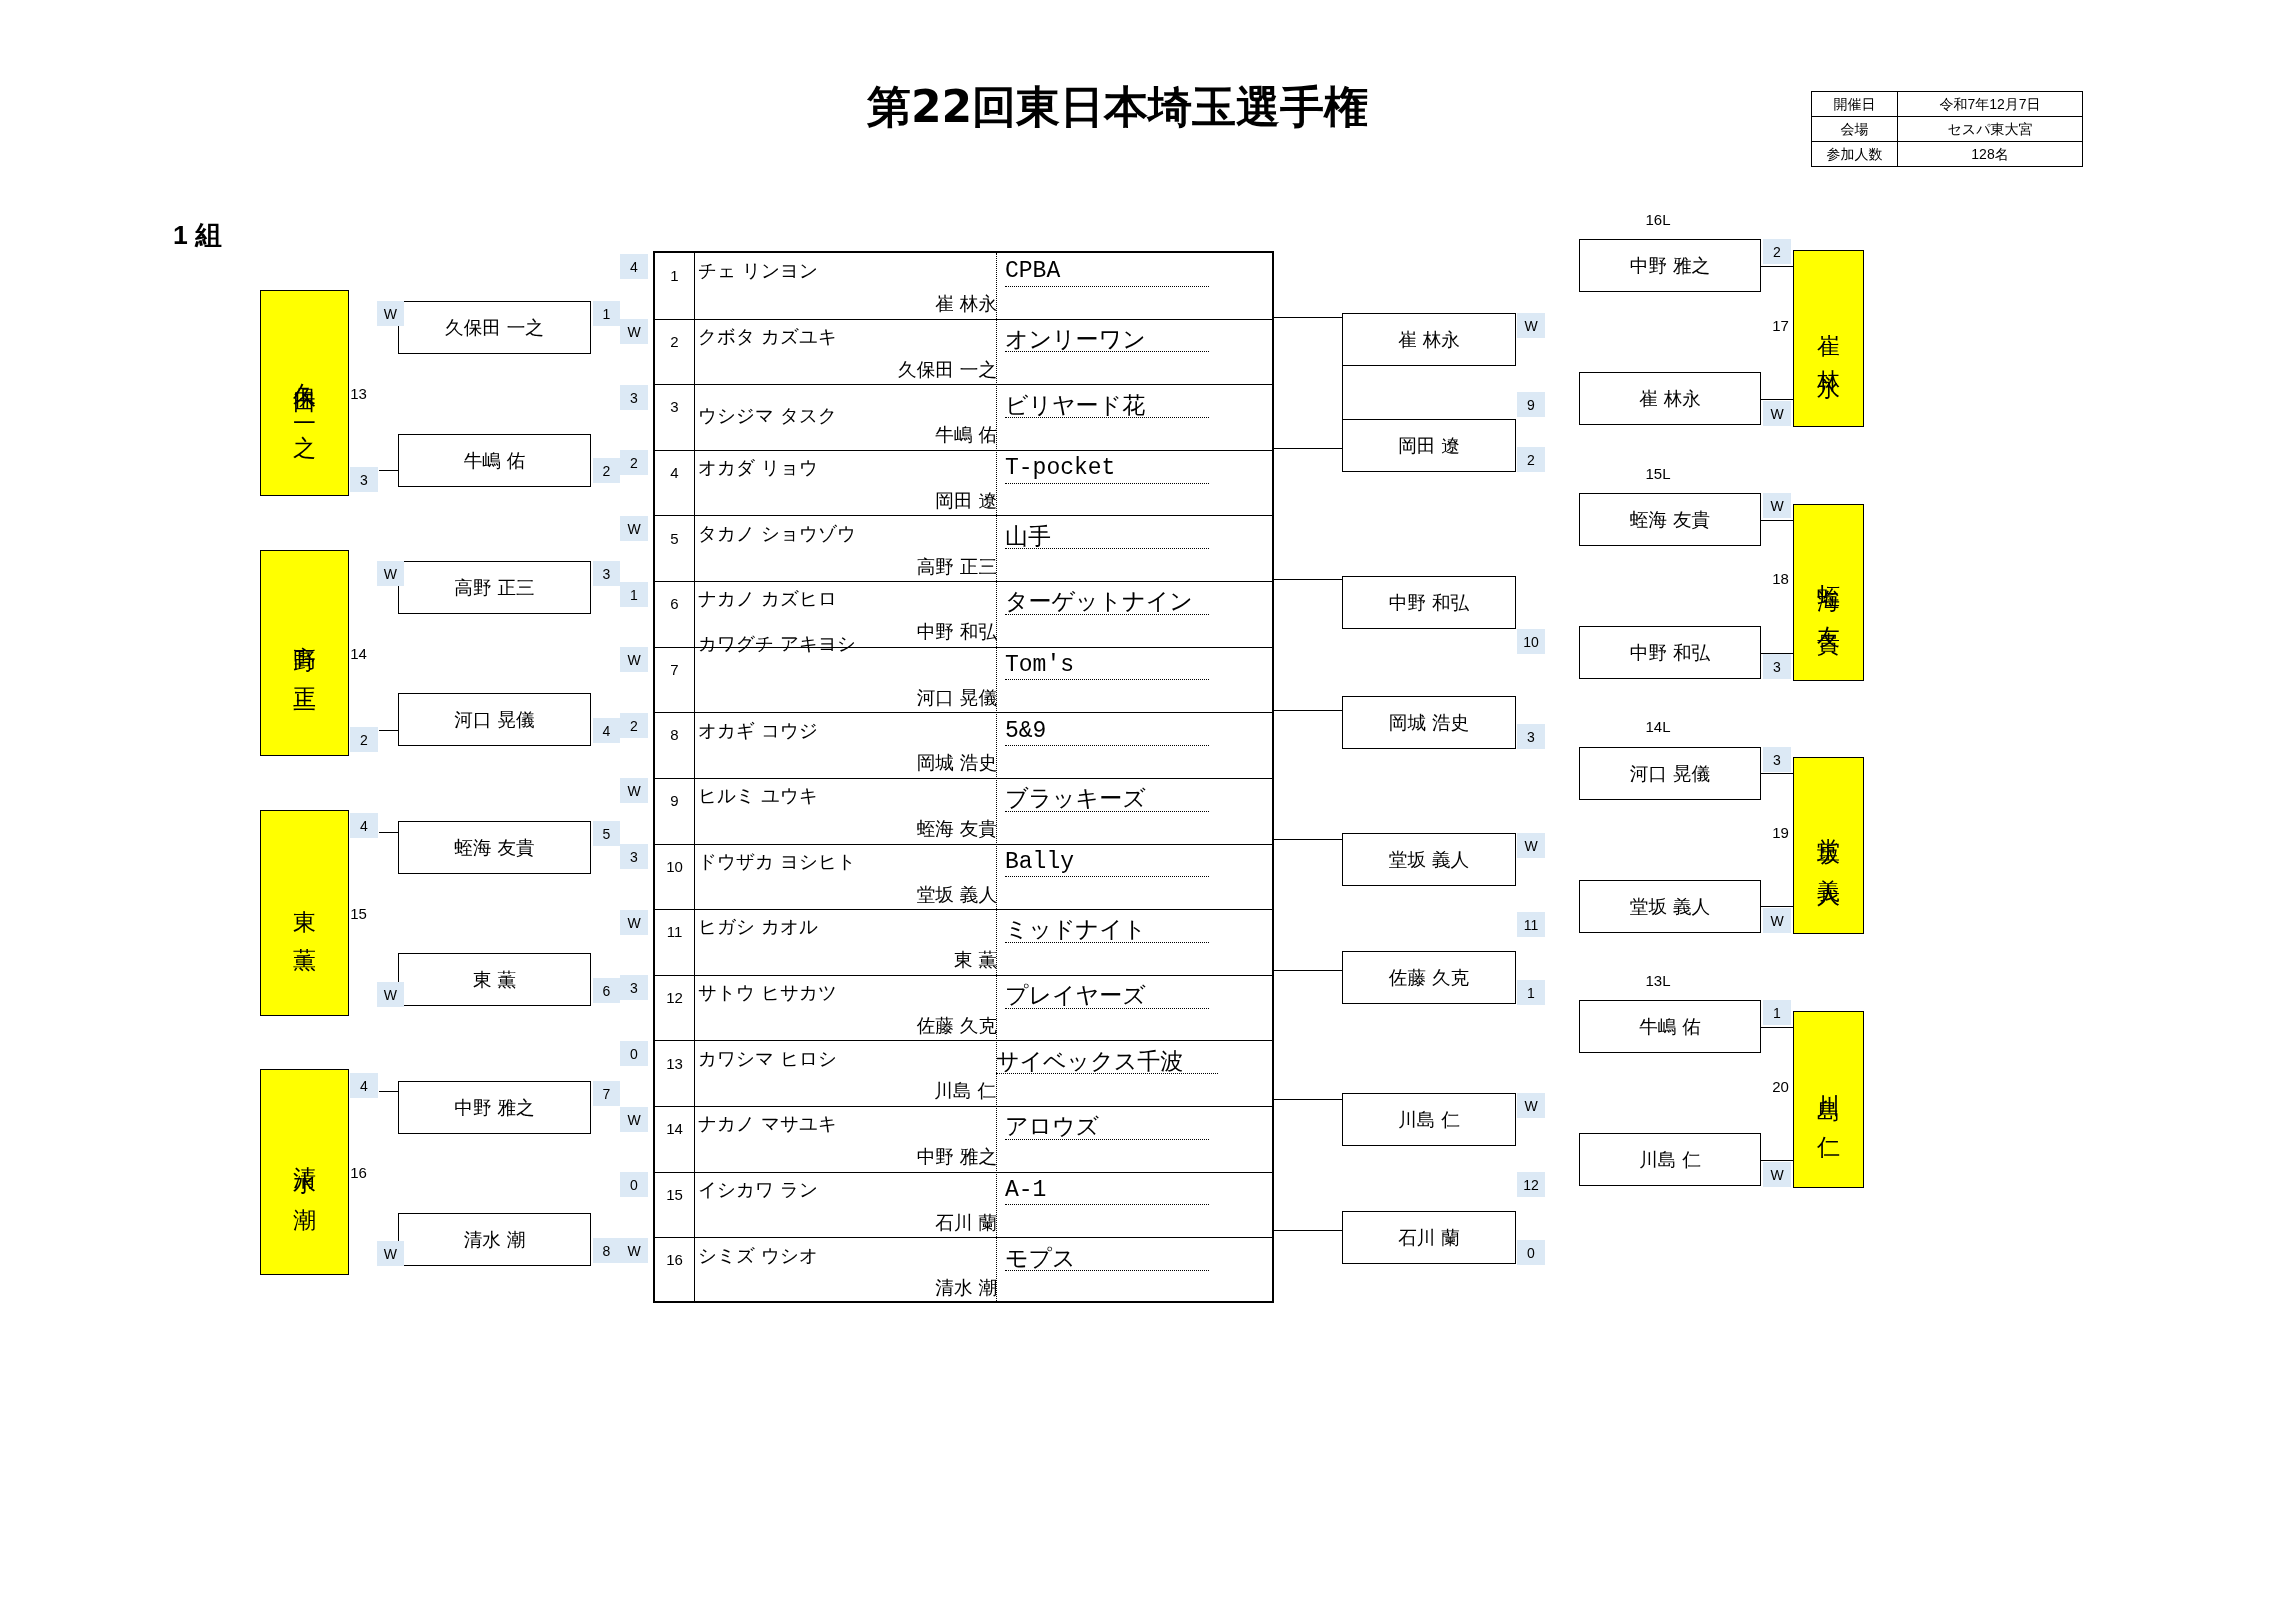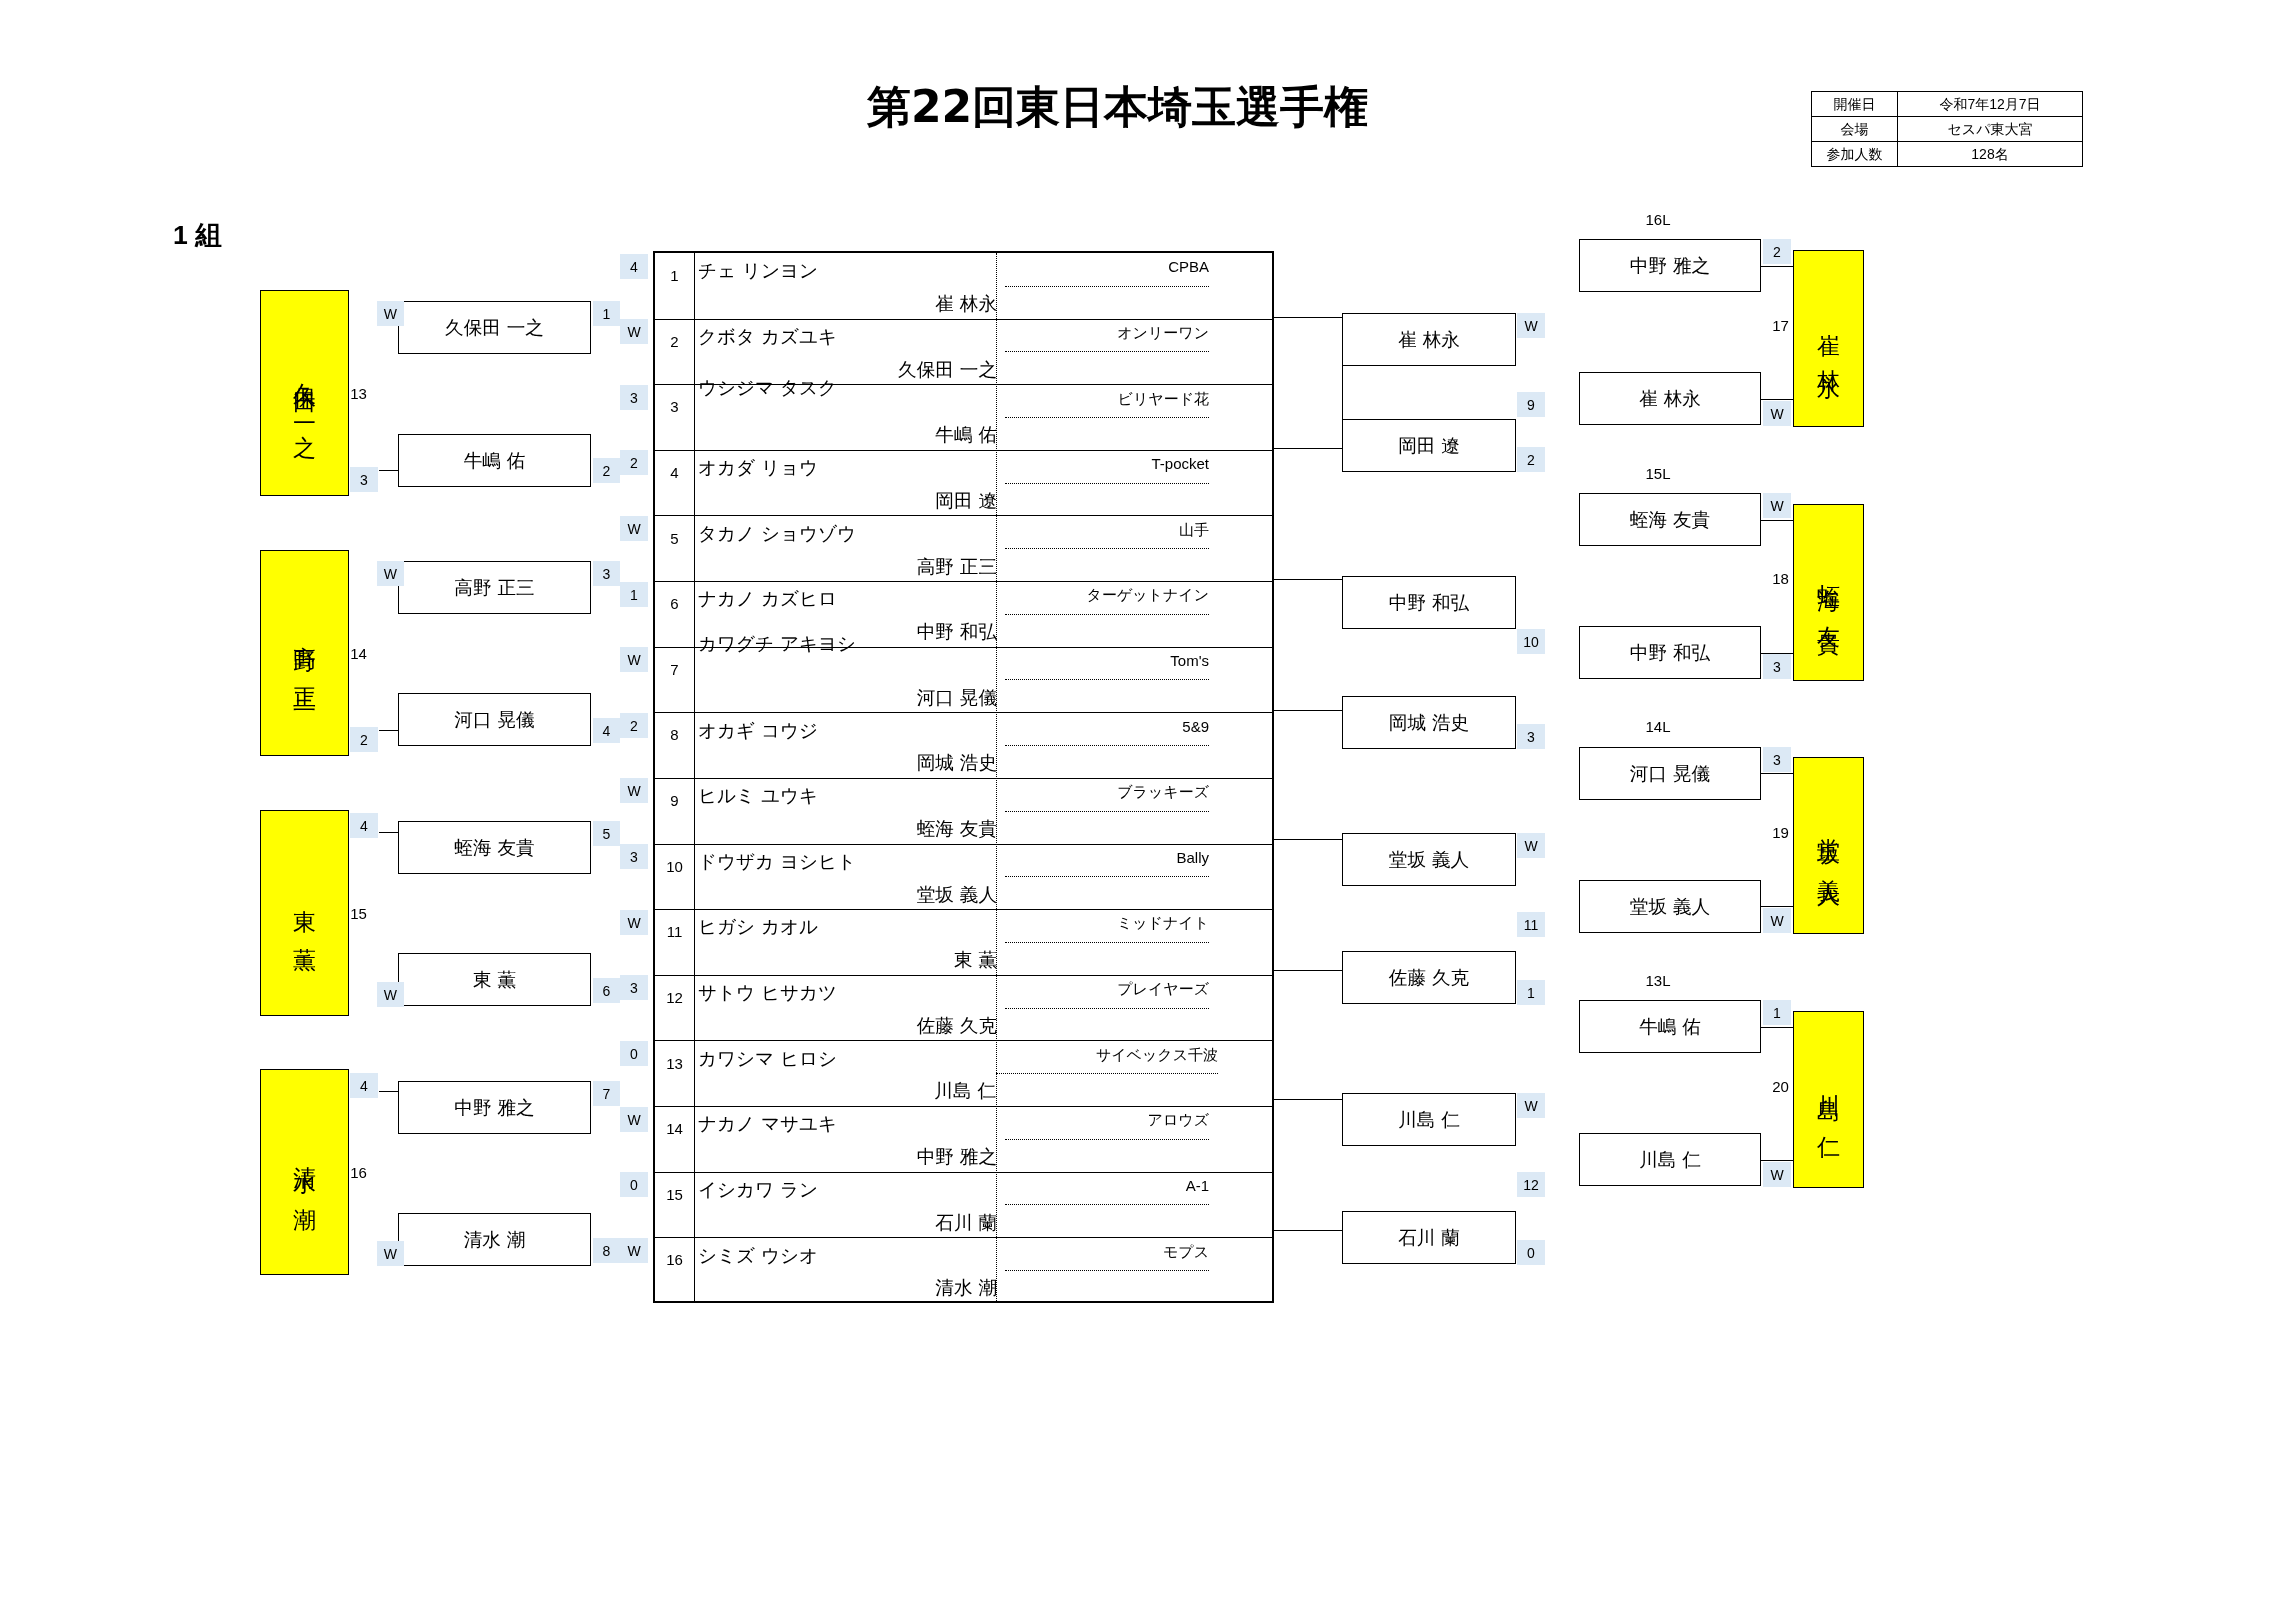--- a/index.html
+++ b/index.html
@@ -27,21 +27,21 @@
   .seed{position:absolute;border:1.4px solid #000;background:#ffff00;box-sizing:border-box;display:flex;align-items:center;justify-content:center;text-align:center;font-size:23px;font-weight:normal;font-family:"DejaVu Sans",sans-serif;writing-mode:vertical-rl;text-orientation:upright;letter-spacing:5.3px;line-height:1.25;}
   .winbox{position:absolute;background:#dce9f5;box-sizing:border-box;display:flex;align-items:center;justify-content:center;font-size:14px;font-family:"Liberation Sans",sans-serif;}
   .num{position:absolute;font-size:15px;font-family:"Liberation Sans",sans-serif;display:flex;align-items:center;justify-content:center;}
   .smalllabel{position:absolute;font-size:15px;font-family:"Liberation Sans",sans-serif;text-align:center;}
   .line{position:absolute;background:#000;}
 
   
   .grid{position:absolute;left:653px;top:251px;width:621px;height:1052px;border:2.1px solid #000;box-sizing:border-box;}
   .kana{position:absolute;left:43px;font-size:18.6px;font-family:"DejaVu Sans",sans-serif;}
   .rname{position:absolute;font-size:18.6px;font-family:"DejaVu Sans",sans-serif;text-align:right;}
-  .team{position:absolute;font-size:15px;font-family:Liberation Sans, sans-serif;text-align:right;}
+  .team{position:absolute;font-size:23px;font-family:Liberation Mono, monospace;text-align:left;}
   .matchnum{position:absolute;left:0;width:39px;font-size:15px;text-align:center;font-family:"Liberation Sans",sans-serif;}
   .hline{position:absolute;background:#000;height:1.4px;}
   .dline{position:absolute;border-top:1.4px dotted #000;height:0;}
   .vline{position:absolute;background:#000;width:1.4px;}
 </style>
 </head>
 <body>
 
 <div class="page">
 
@@ -129,21 +129,21 @@
     <div class="hline" style="left:0;top:66px;width:617px;"></div>
     <div class="dline" style="left:350px;top:33px;width:204px;"></div>
 
     <div class="kana" style="top:71px;">クボタ カズユキ</div>
     <div class="rname" style="left:151px;top:104px;width:191px;">久保田 一之</div>
     <div class="team" style="left:350px;top:71px;width:204px;">オンリーワン</div>
     <div class="matchnum" style="top:80px;">2</div>
     <div class="hline" style="left:0;top:131px;width:617px;"></div>
     <div class="dline" style="left:350px;top:98px;width:204px;"></div>
 
-    <div class="kana" style="top:122px;">ウシジマ タスク</div>
+    <div class="kana" style="top:150px;">ウシジマ タスク</div>
     <div class="rname" style="left:151px;top:169px;width:191px;">牛嶋 佑</div>
     <div class="team" style="left:350px;top:137px;width:204px;">ビリヤード花</div>
     <div class="matchnum" style="top:145px;">3</div>
     <div class="hline" style="left:0;top:197px;width:617px;"></div>
     <div class="dline" style="left:350px;top:164px;width:204px;"></div>
 
     <div class="kana" style="top:202px;">オカダ リョウ</div>
     <div class="rname" style="left:151px;top:235px;width:191px;">岡田 遼</div>
     <div class="team" style="left:350px;top:202px;width:204px;">T-pocket</div>
     <div class="matchnum" style="top:211px;">4</div>

